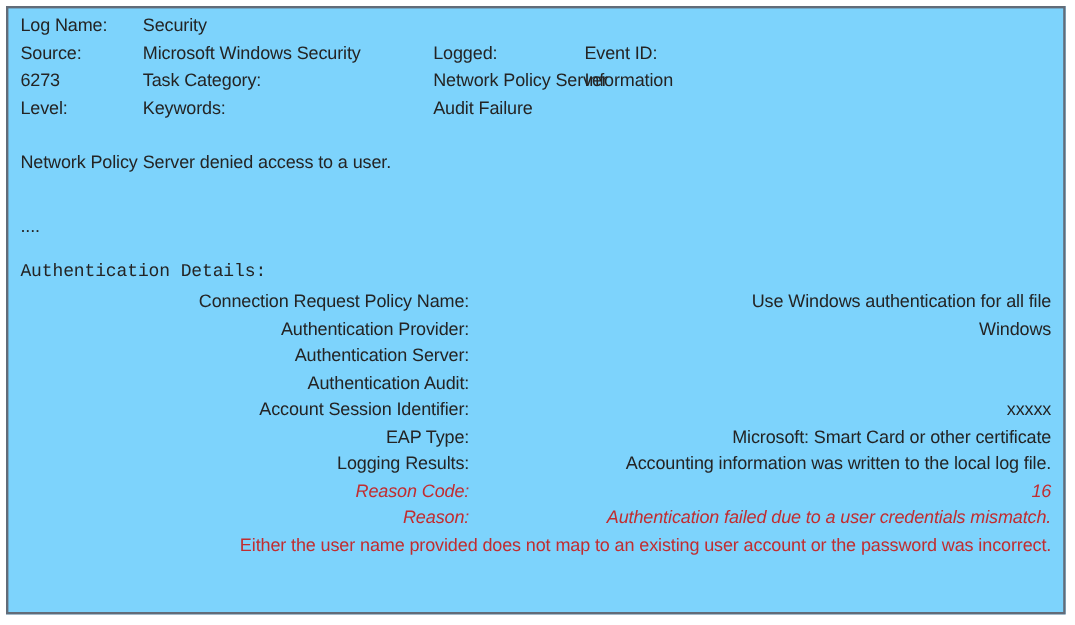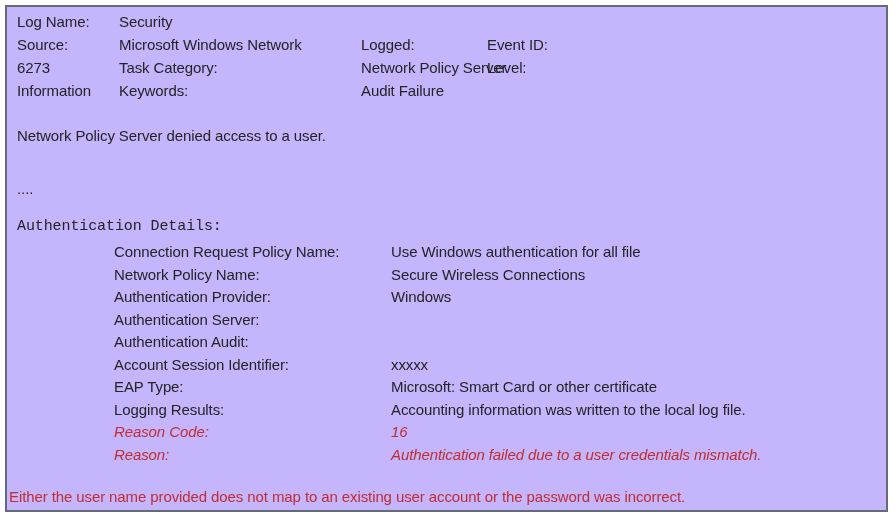--- a/index.html
+++ b/index.html
@@ -15,21 +15,21 @@
     color: var(--color-text, #242424);
     overflow: hidden;
   }
   .frame {
     position: absolute;
     left: 5px;
     top: 5px;
     width: 879px;
     height: 503px;
     border: 2px solid var(--color-border, #626C78);
-    background: #c4b5fd;
+    background: #7dd3fc;
     box-sizing: content-box;
   }
   .content {
     padding: 3px 10px 0 10px;
     font-size: 15px;
     letter-spacing: -0.1px;
   }
   
   .hdr {
     display: grid;
@@ -48,20 +48,21 @@
     margin: 30px 0 0 0;
     line-height: 23px;
   }
   .auth-heading {
     margin: 15px 0 0 0;
     line-height: 23px;
     font-family: Liberation Mono, monospace;
   }
   .auth-rows {
     margin-top: 3px;
+    text-align: right;
   }
   .auth-row {
     display: flex;
     line-height: 22.5px;
     padding-left: 97px;
   }
   .auth-row .lbl {
     flex: 0 0 277px;
     width: 277px;
     white-space: nowrap;
@@ -72,62 +73,57 @@
   }
   .auth-row.red {
     color: var(--color-red, #C12D30);
     font-style: italic;
   }
   .auth-footer {
     color: var(--color-red, #C12D30);
     line-height: 22.5px;
     margin-left: -8px;
     white-space: nowrap;
-    margin-top: 20px;
   }
 </style>
 </head>
 <body>
 
 <div class="frame">
   <div class="content">
 
     <div class="hdr">
       <span class="cell">Log Name:</span>
       <span class="cell">Security</span>
       <span class="cell"></span>
       <span class="cell"></span>
 
       <span class="cell">Source:</span>
-      <span class="cell">Microsoft Windows Network</span>
+      <span class="cell">Microsoft Windows Security</span>
       <span class="cell">Logged:</span>
 
       <span class="cell">Event ID:</span>
       <span class="cell">6273</span>
       <span class="cell">Task Category:</span>
       <span class="cell">Network Policy Server</span>
 
+      <span class="cell">Information</span>
       <span class="cell">Level:</span>
-      <span class="cell">Information</span>
       <span class="cell">Keywords:</span>
       <span class="cell">Audit Failure</span>
     </div>
 
     <div class="desc-line">Network Policy Server denied access to a user.</div>
     <div class="dots-line">....</div>
     <div class="auth-heading">Authentication Details:</div>
 
     <div class="auth-rows">
       <div class="auth-row">
         <span class="lbl">Connection Request Policy Name:</span>
         <span class="val">Use Windows authentication for all file</span>
-      </div>
-      <div class="auth-row">
-        <span class="lbl">Network Policy Name:</span>
-        <span class="val">Secure Wireless Connections</span>
       </div>
       <div class="auth-row">
         <span class="lbl">Authentication Provider:</span>
         <span class="val">Windows</span>
       </div>
       <div class="auth-row">
         <span class="lbl">Authentication Server:</span>
       </div>
       <div class="auth-row">
         <span class="lbl">Authentication Audit:</span>

